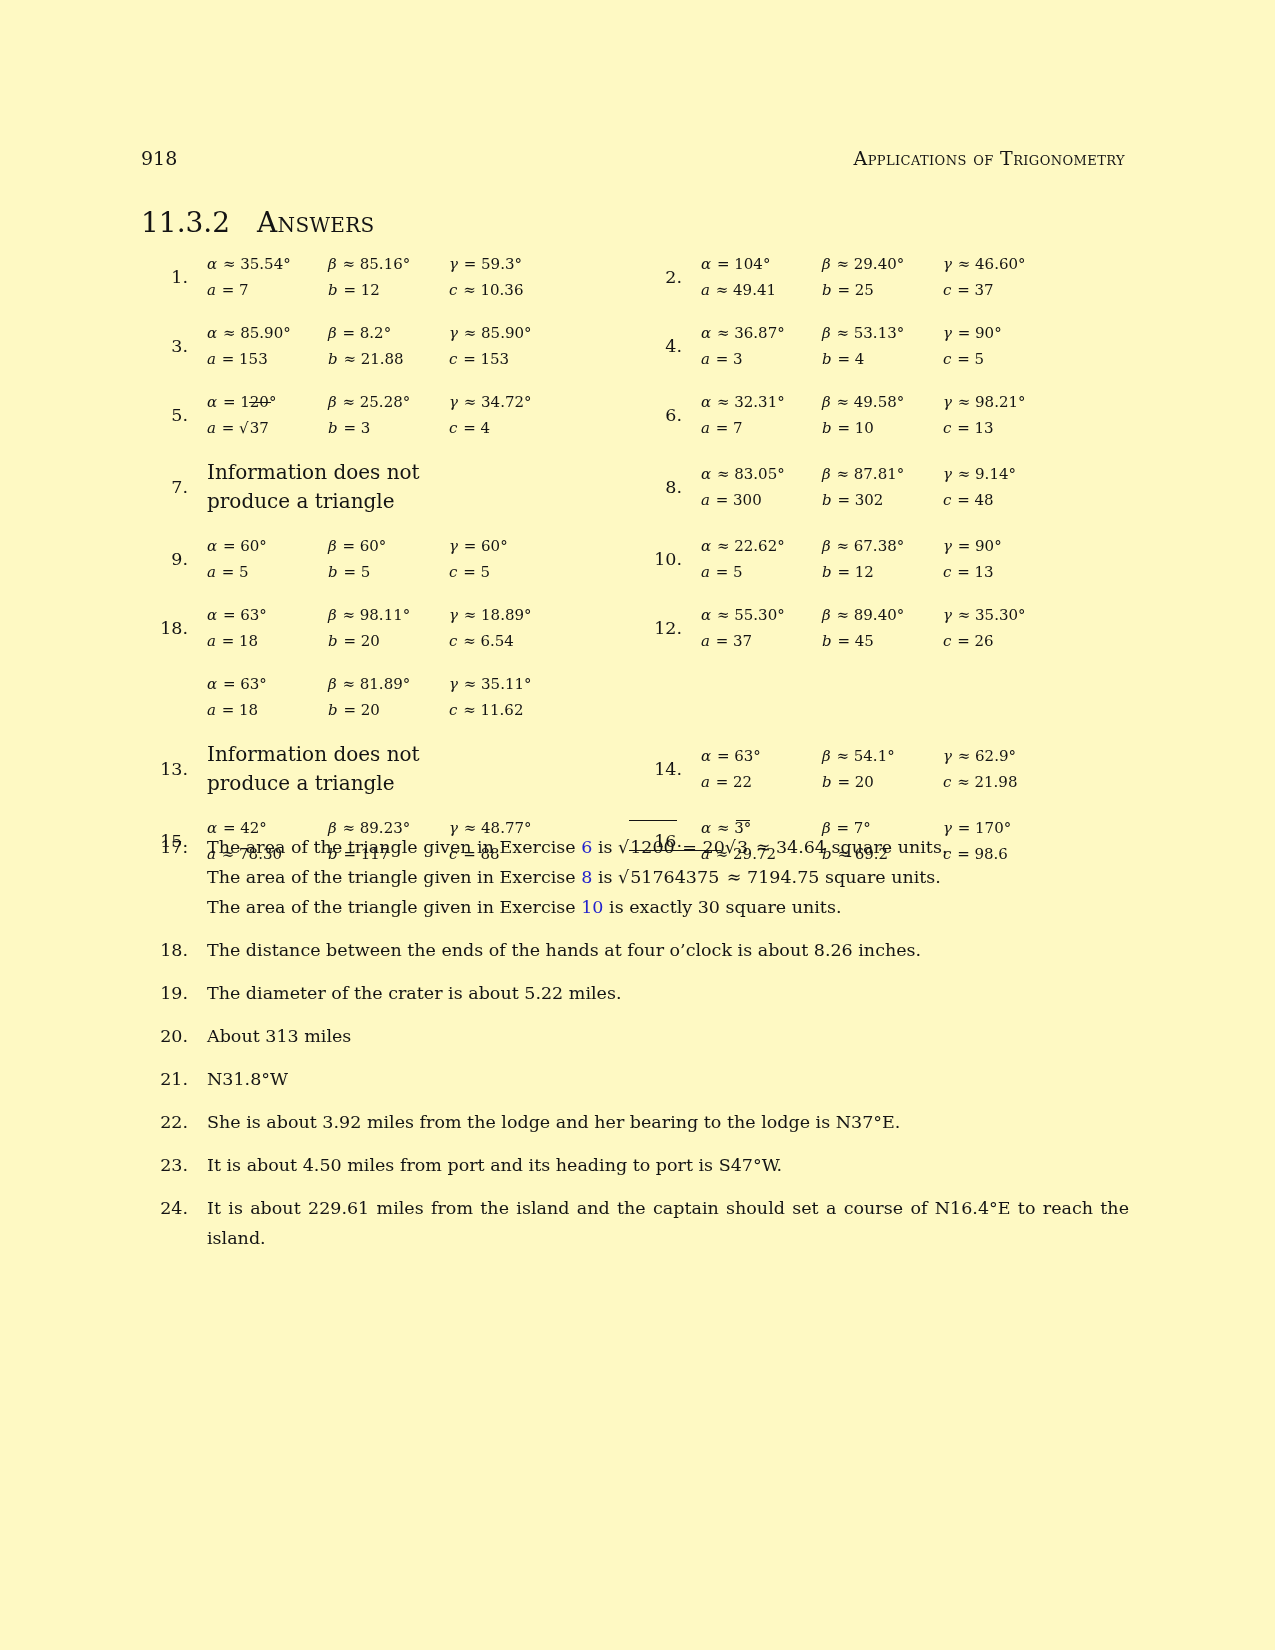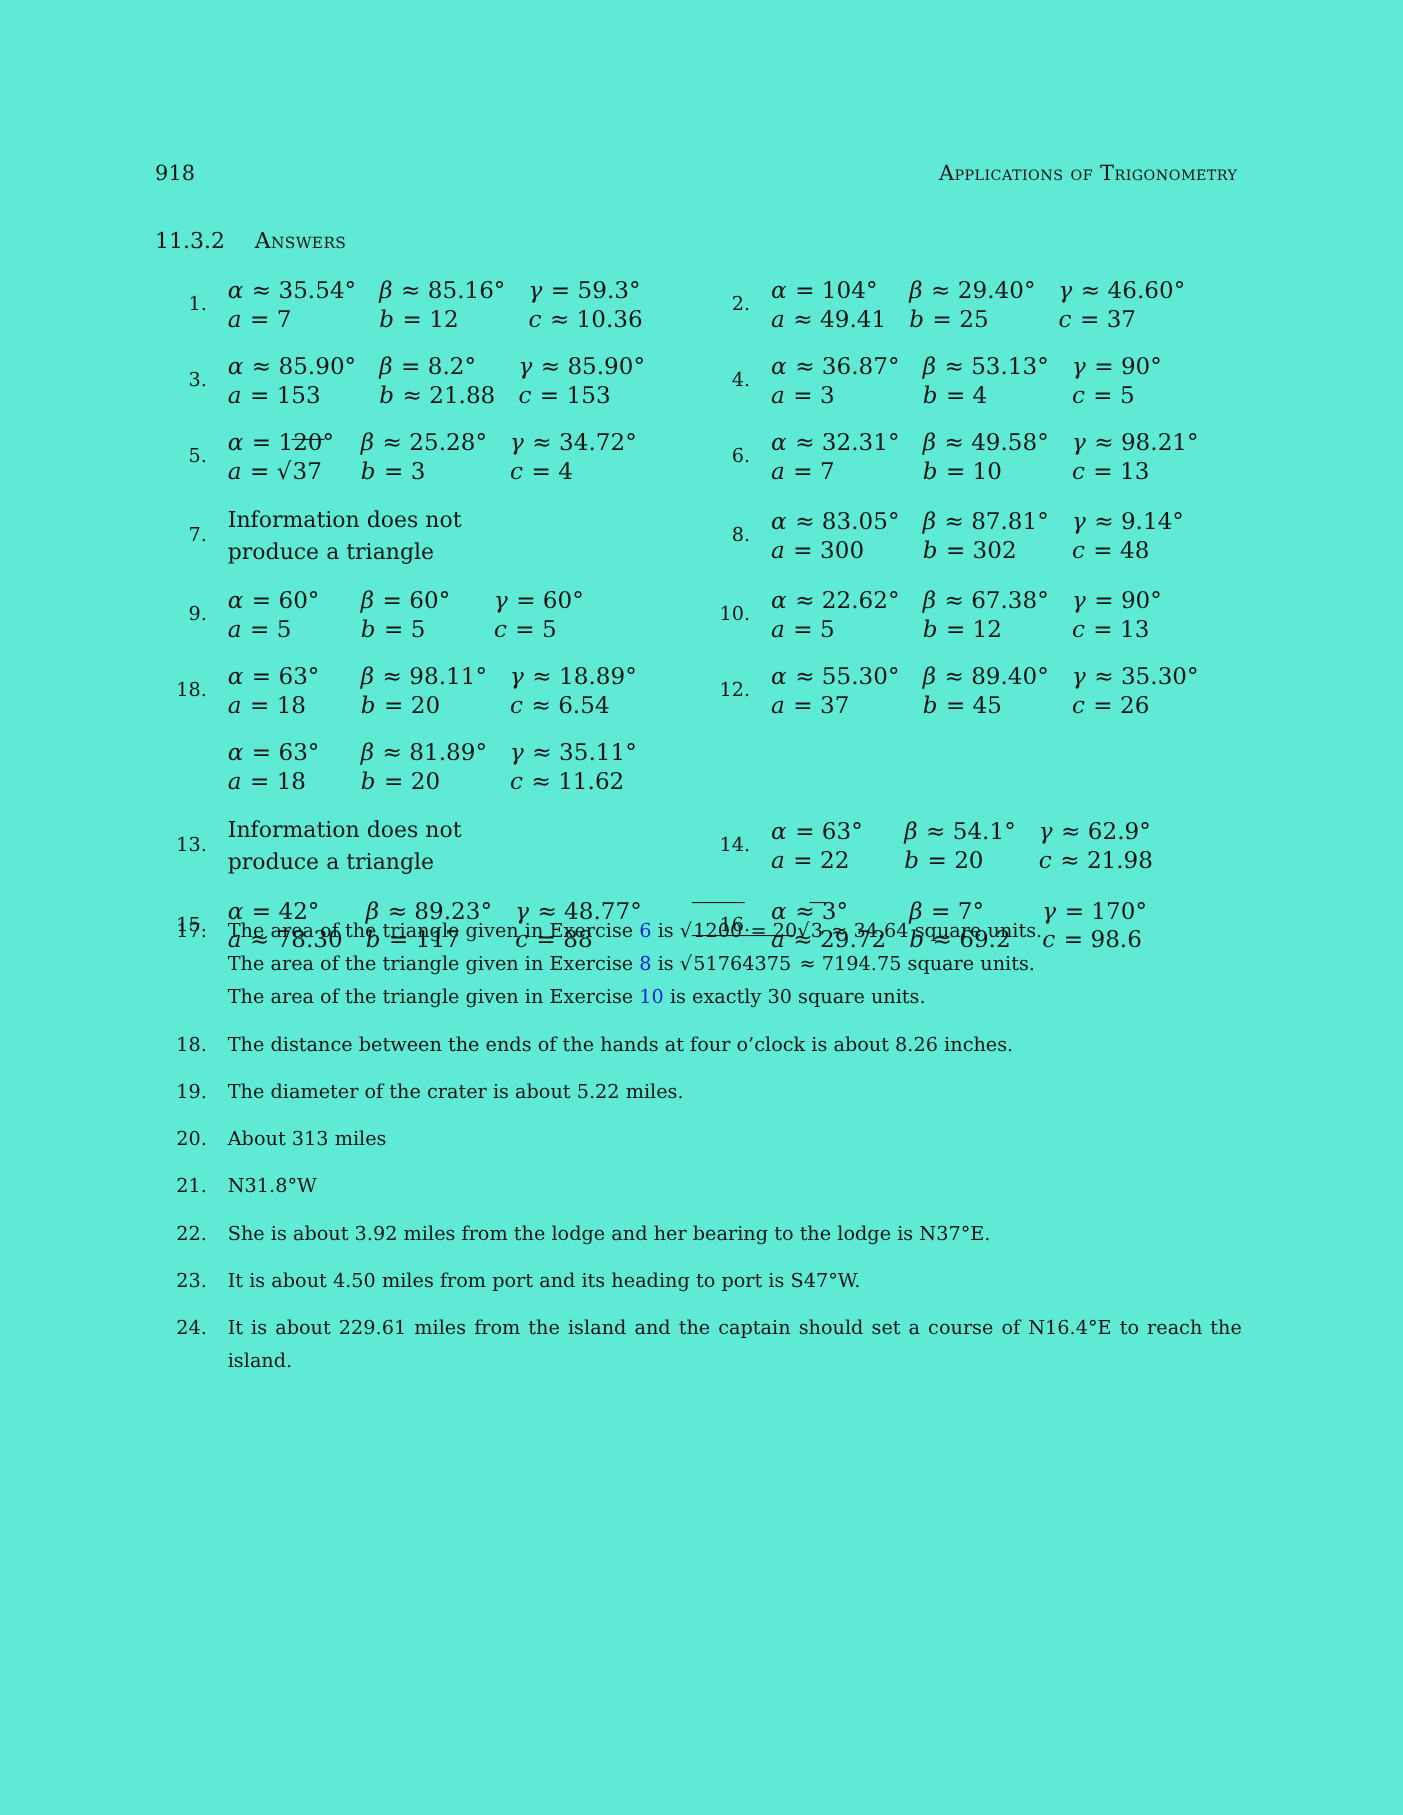--- a/index.html
+++ b/index.html
@@ -1,52 +1,52 @@
 <!DOCTYPE html>
 <html><head>
 <meta charset="utf-8">
 <style>
   html, body { margin: 0; padding: 0; background: #ffffff; }
   body {
     width: 1275px; height: 1650px; overflow: hidden;
     color: #141414;
     font-family: "DejaVu Serif", serif;
   }
-  .page { position: relative; width: 1275px; height: 1650px; background: #5eead4; }
+  .page { position: relative; width: 1275px; height: 1650px; background: #fef9c3; }
 
   
   .pg-header {
     position: absolute; top: 147px; left: 141px; width: 984px;
     display: flex; justify-content: space-between; align-items: baseline;
     font-size: 19px;
   }
   .running-title { font-variant: small-caps; letter-spacing: 0.4px; }
 
   
   .section-heading {
     position: absolute; top: 206px; left: 141px;
-    font-size: 20px;
+    font-size: 28px;
   }
   .section-title { font-variant: small-caps; margin-left: 27px; letter-spacing: 0.3px; }
 
   
   .answers-grid {
     position: absolute; top: 251px; left: 141px; width: 988px;
     display: grid; grid-template-columns: 1fr 1fr;
     row-gap: 17px;
   }
   .ans-item { display: flex; align-items: center; }
   .ans-num {
     flex: none; width: 47px; text-align: right; padding-right: 19px;
     font-size: 17.5px;
   }
   .tri {
     display: grid; grid-template-columns: max-content max-content max-content;
     column-gap: 21px;
-    font-size: 21px; line-height: 26px;
+    font-size: 15px; line-height: 26px;
     white-space: nowrap;
   }
   .tri .cell { min-width: 100px; }
   .info { font-size: 20px; line-height: 29px; }
   .mv { font-style: italic; padding-right: 1px; }
 
   .sqrt { white-space: nowrap; }
   .sqrt .rad { border-top: 1.6px solid currentColor; padding: 16px 2px 0 1px; }
 
   

